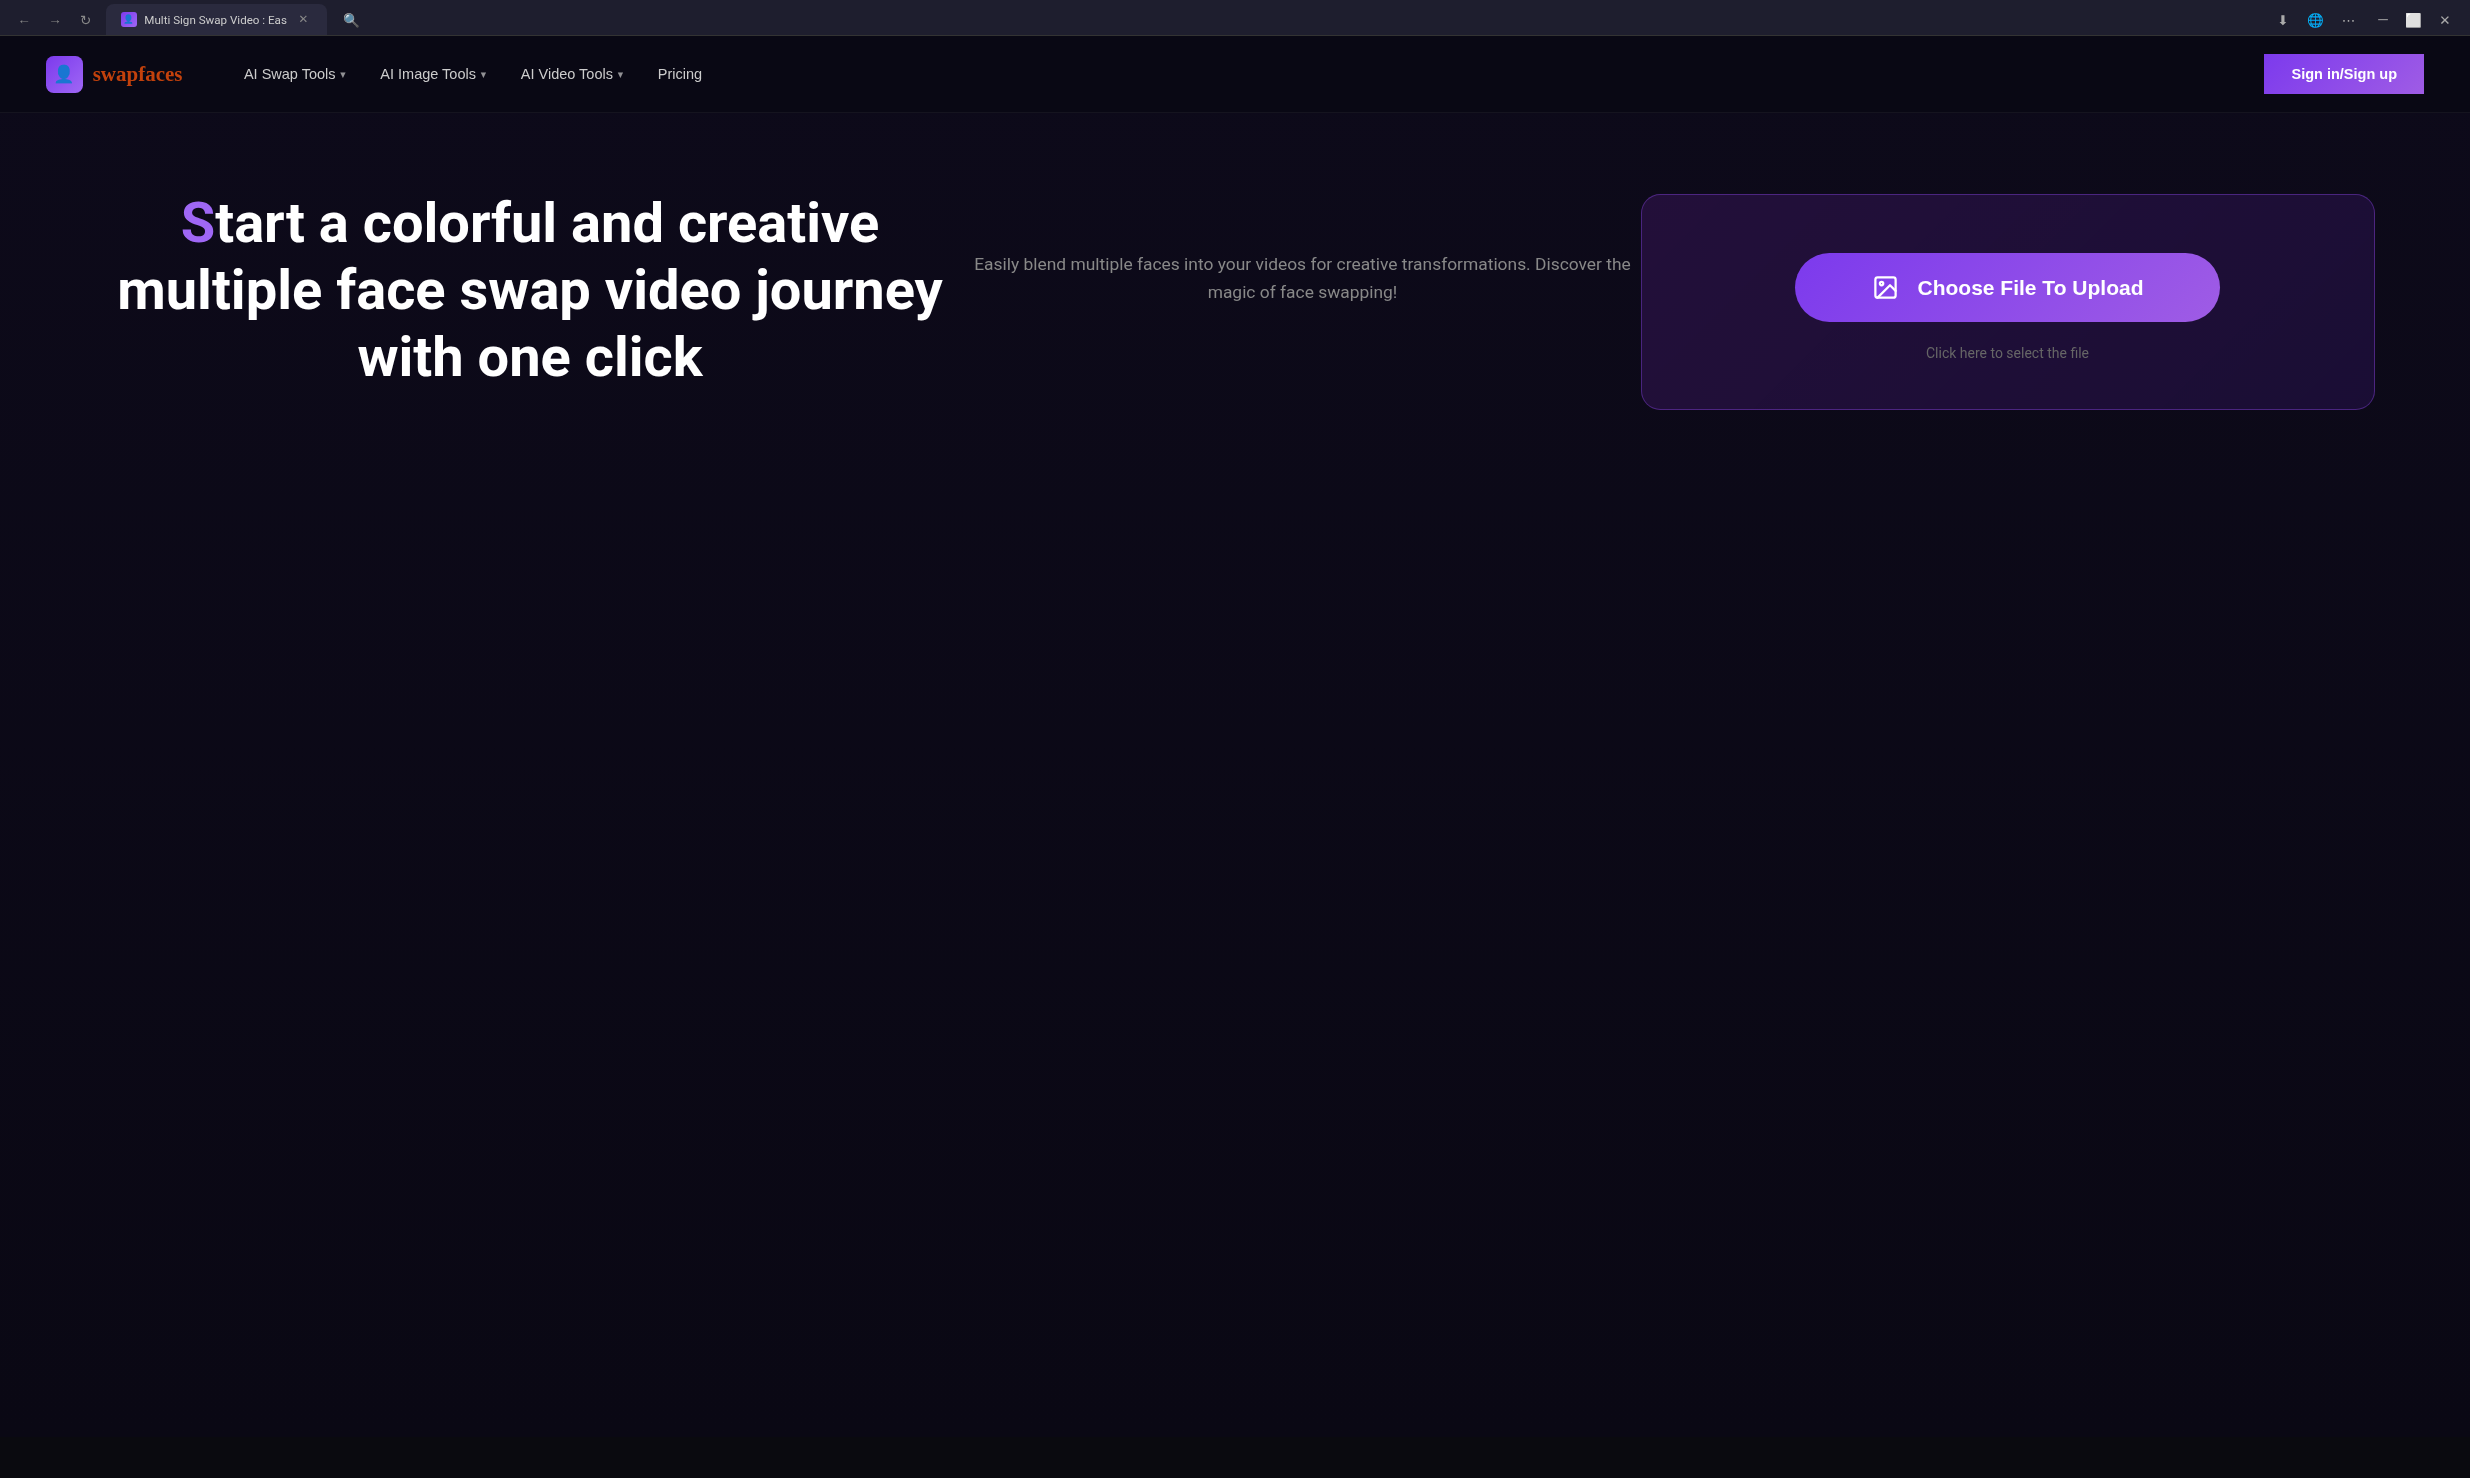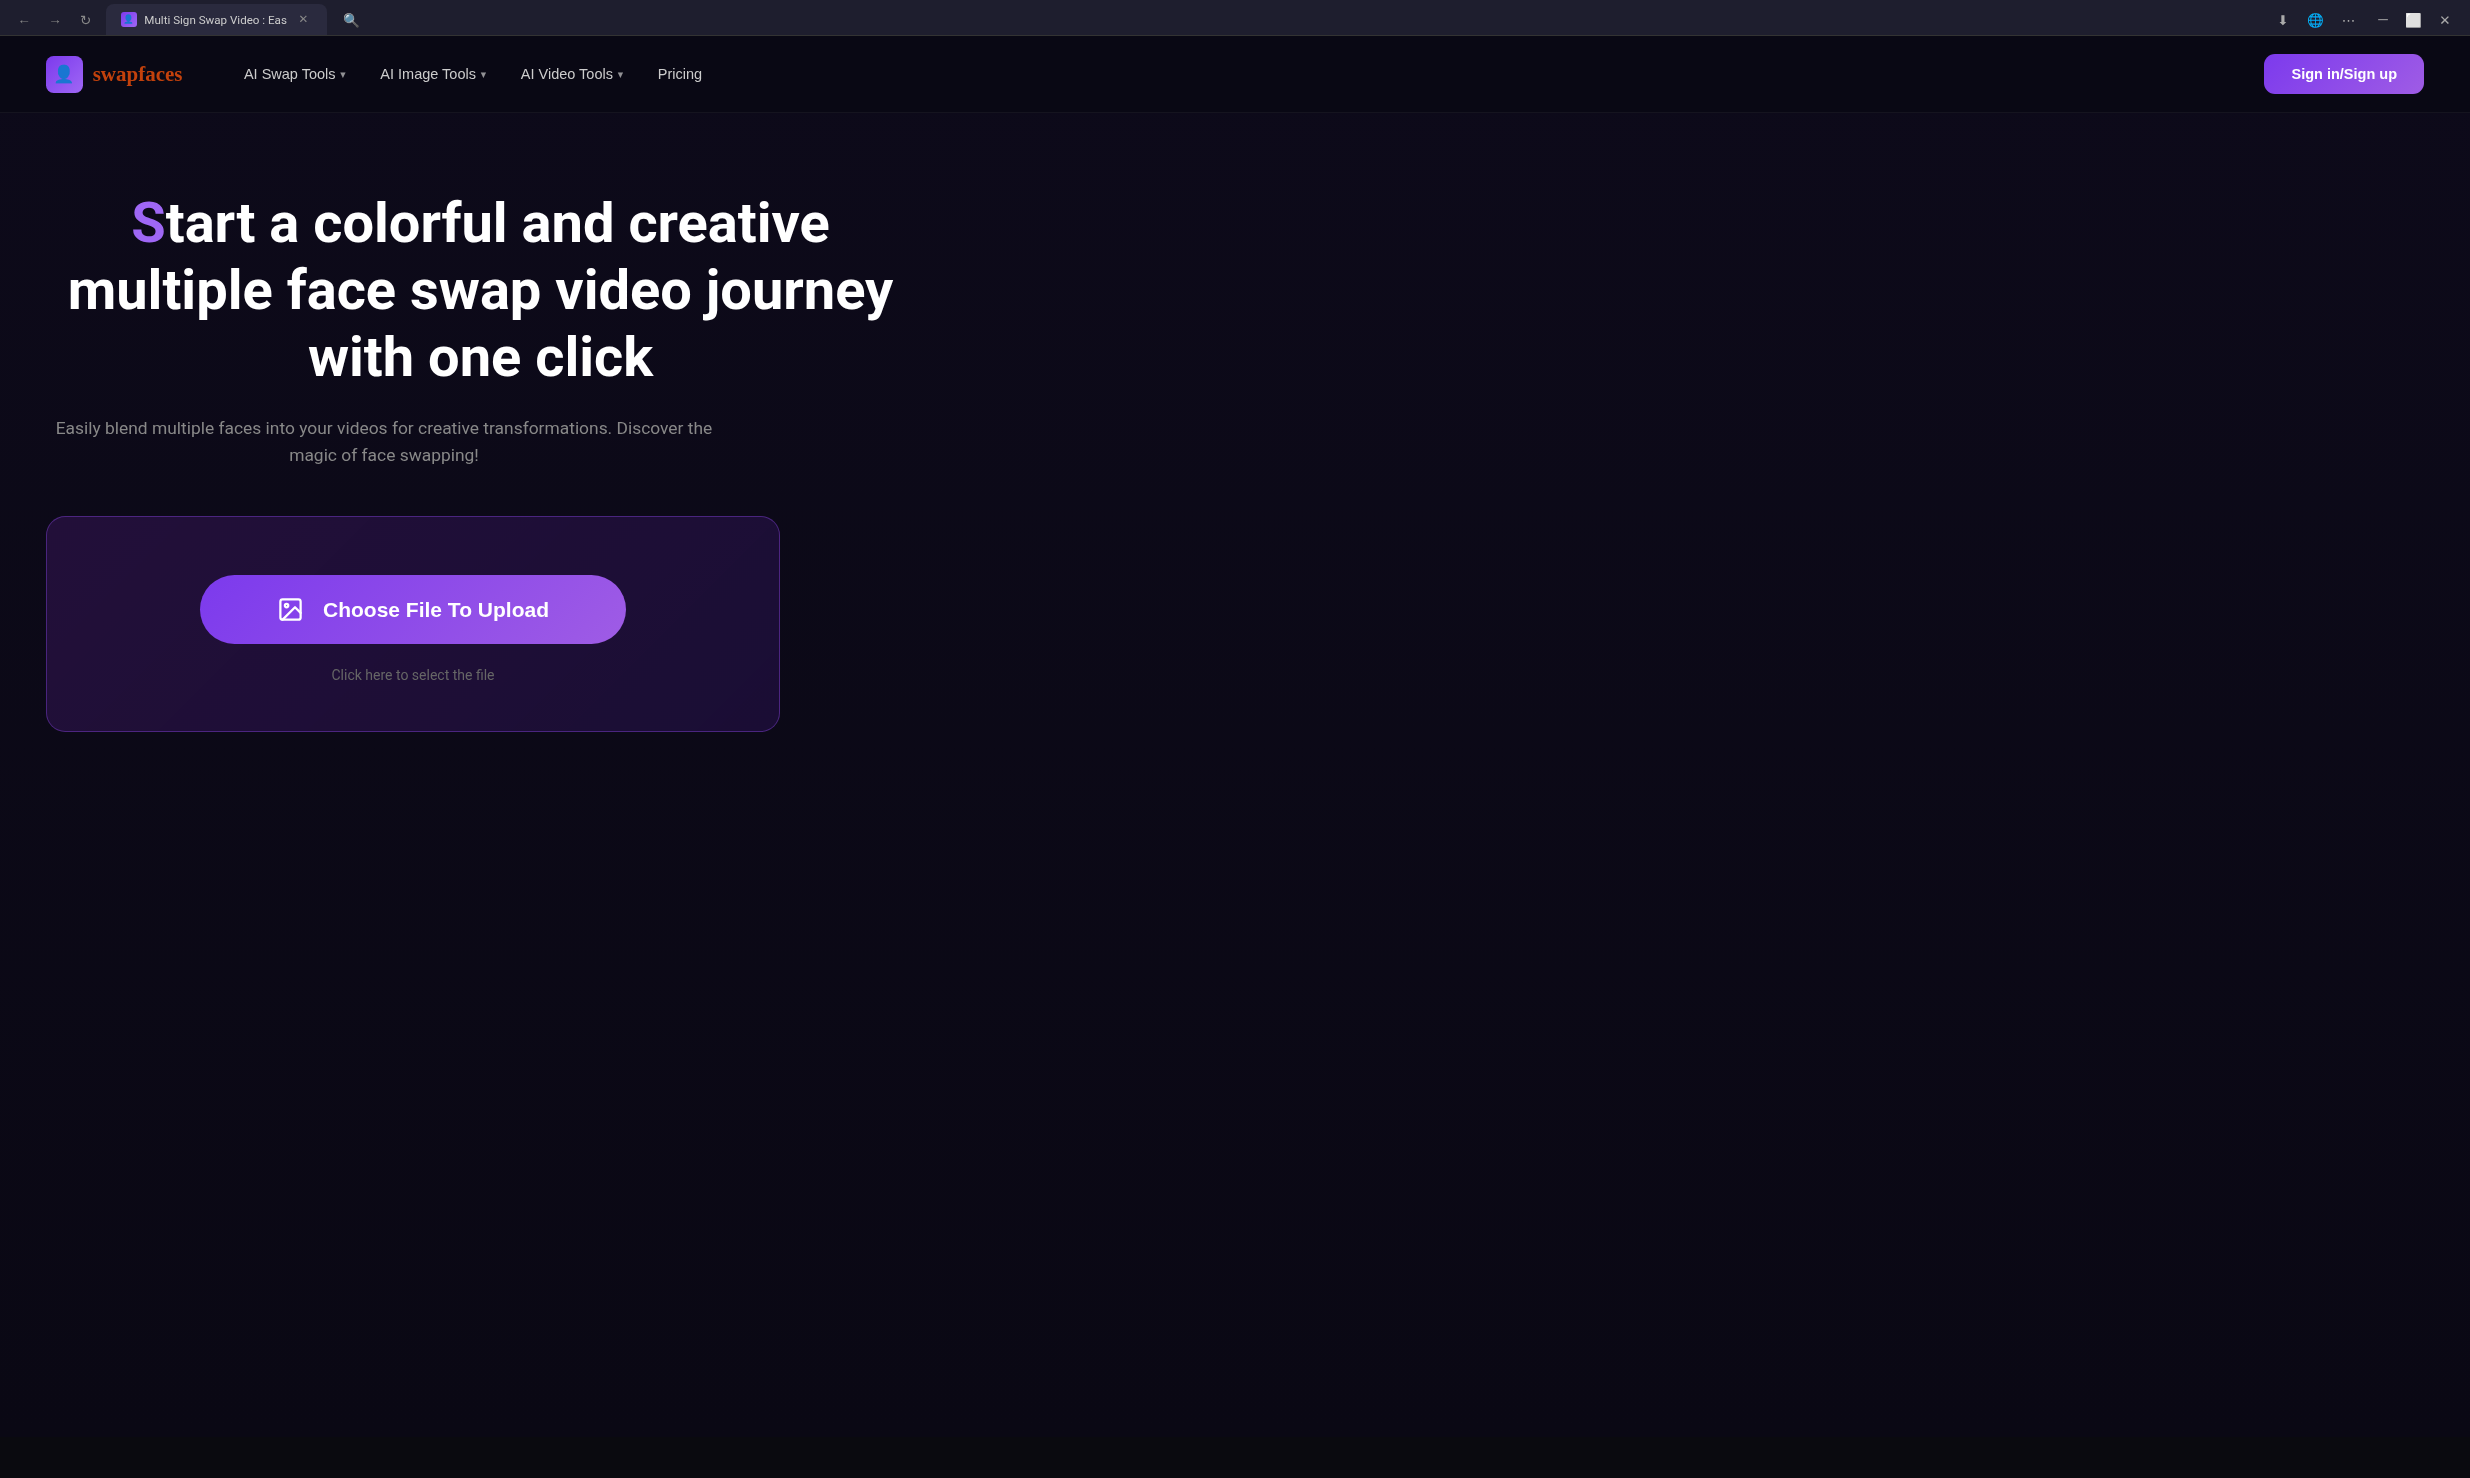--- a/index.html
+++ b/index.html
@@ -206,31 +206,31 @@
       font-size: 10.6px;
       opacity: 0.7;
     }
 
     .nav-signin {
       margin-left: auto;
       background: linear-gradient(135deg, #7c3aed, #9f5ce5);
       color: #fff;
       border: none;
       padding: 11.6px 27px;
-      border-radius: 11px;
+      border-radius: 0;
       font-size: 14.5px;
       font-weight: 600;
       cursor: pointer;
       white-space: nowrap;
     }
 
     
     .hero {
       display: flex;
-      flex-direction: column;
+      align-items: center;
       justify-content: center;
       padding: 77px 46px 58px;
       text-align: center;
     }
 
     .hero-title {
       font-size: 56px;
       font-weight: 700;
       line-height: 1.2;
       max-width: 869px;

